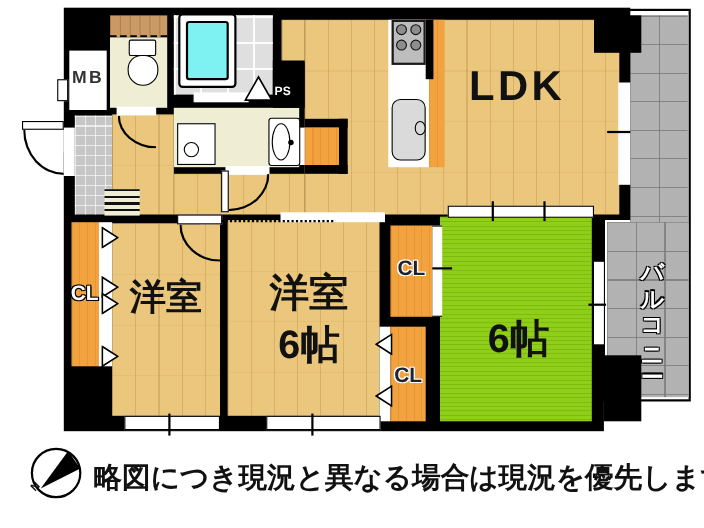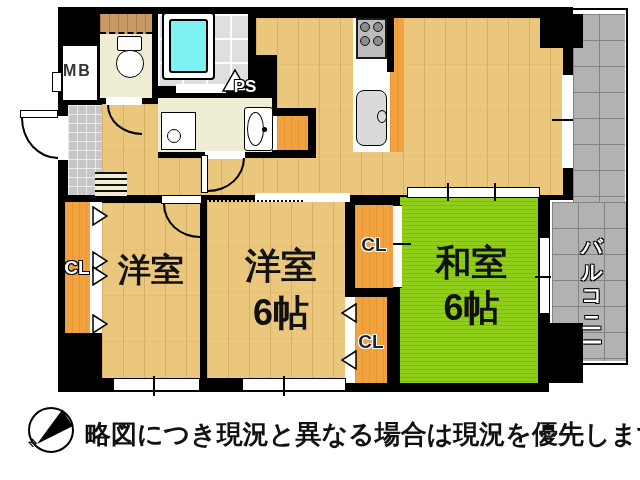--- a/index.html
+++ b/index.html
@@ -151,25 +151,25 @@
   <div class="abs" style="left:162px;top:12px;width:53px;height:68px;background:#fff;border:2px solid #000;border-radius:4px;"></div>
   <div class="abs" style="left:169px;top:19px;width:39px;height:54px;background:var(--bathtub,#7EF2F2);border:2px solid #000;border-radius:3px;"></div>
   <div class="abs" style="left:117px;top:36px;width:25px;height:15px;background:#fff;border:1.5px solid #000;border-radius:2px;"></div>
   <div class="abs" style="left:116px;top:50px;width:28px;height:28px;background:#fff;border:1.5px solid #000;border-radius:45% 45% 50% 50%;"></div>
   <div class="abs" style="left:161px;top:112px;width:35px;height:38px;background:#fff;border:1.5px solid #000;"></div>
   <div class="abs" style="left:167px;top:129px;width:14px;height:14px;background:#fff;border:1.5px solid #000;border-radius:50%;"></div>
   <div class="abs" style="left:244px;top:107px;width:29px;height:44px;background:#fff;border:1.5px solid #000;border-radius:3px;"></div>
   <div class="abs" style="left:247px;top:112px;width:17px;height:34px;background:#fff;border:1.5px solid #000;border-radius:50%;"></div>
   <div class="abs" style="left:262px;top:127px;width:5px;height:5px;background:#000;border-radius:50%;"></div>
 
-  <div class="abs lbl" style="left:63px;top:63px;width:22px;font-size:16px;color:#333;letter-spacing:2px;">MB</div>
-  <div class="abs lbl outline-w" style="left:228px;top:78px;width:34px;font-size:17px;">PS</div>
+  <div class="abs lbl" style="left:63px;top:63px;width:34px;font-size:16px;color:#333;letter-spacing:2px;">MB</div>
+  <div class="abs lbl outline-w" style="left:240px;top:78px;width:34px;font-size:11px;">PS</div>
 
+  <div class="abs lbl" style="left:395px;top:60px;width:150px;font-size:38px;letter-spacing:3px;">LDK</div>
 
-  <div class="abs lbl" style="left:405px;top:245px;width:133px;font-size:36px;">和室</div>
   <div class="abs lbl" style="left:405px;top:290px;width:133px;font-size:36px;">6帖</div>
 
   <div class="abs lbl" style="left:212px;top:248px;width:138px;font-size:36px;">洋室</div>
   <div class="abs lbl" style="left:212px;top:295px;width:138px;font-size:36px;">6帖</div>
 
   <div class="abs lbl" style="left:103px;top:253px;width:96px;font-size:33px;">洋室</div>
 
   <div class="abs lbl outline-w" style="left:62px;top:258px;width:30px;font-size:19px;">CL</div>
   <div class="abs lbl outline-b" style="left:355px;top:235px;width:38px;font-size:19px;">CL</div>
   <div class="abs lbl outline-b" style="left:353px;top:332px;width:36px;font-size:19px;">CL</div>

